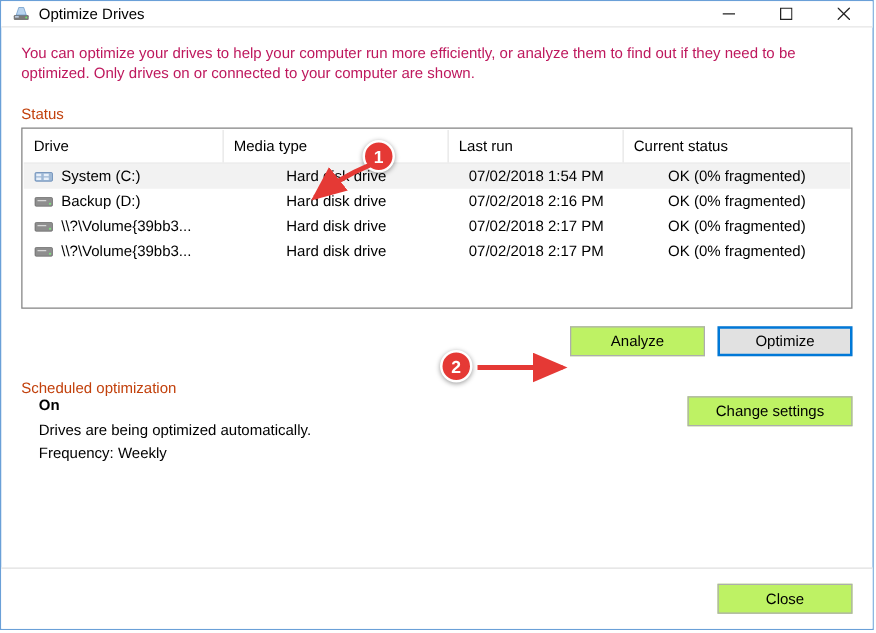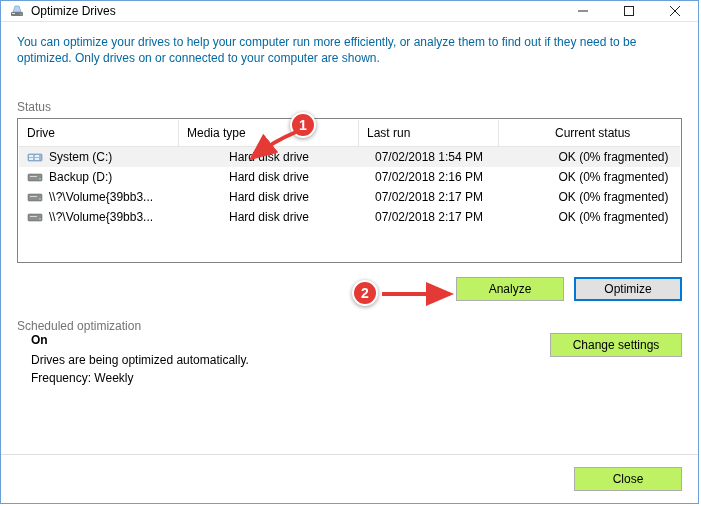--- a/index.html
+++ b/index.html
@@ -48,26 +48,26 @@
   }
   .titlebar .winbtn svg { width: 10px; height: 10px; }
   
   .content {
     padding: 12px 16px 12px 16px;
     flex: 1;
     display: flex;
     flex-direction: column;
   }
   .intro {
-    color: #0369a1;
+    color: #be185d;
     line-height: 1.35;
-    margin-bottom: 34px;
+    margin-bottom: 18px;
   }
   .group-label {
-    color: #737373;
+    color: #c2410c;
     margin-bottom: 4px;
   }
   .drive-box {
     border: 1px solid #828282;
     padding: 1px;
     background: #fff;
   }
   .drive-list {
     border: none;
     width: 100%;
@@ -94,21 +94,21 @@
   .drive-row.selected { background: #f2f2f2; }
   .drive-row .col {
     padding: 2px 8px;
     overflow: hidden;
     white-space: nowrap;
     text-overflow: ellipsis;
   }
   .col-drive  { width: 160px; display: flex; align-items: center; gap: 4px;}
   .col-media  { width: 180px; }
   .col-last   { width: 140px; }
-  .col-status { flex: 1; margin-left: 48px; }
+  .col-status { flex: 1; }
   .drive-icon {
     width: 16px; height: 12px; display: inline-block; margin-right: 2px;
   }
   .drive-spacer { height: 34px; }
   
   .btn-row {
     margin-top: 14px;
     display: flex;
     justify-content: flex-end;
     gap: 10px;

